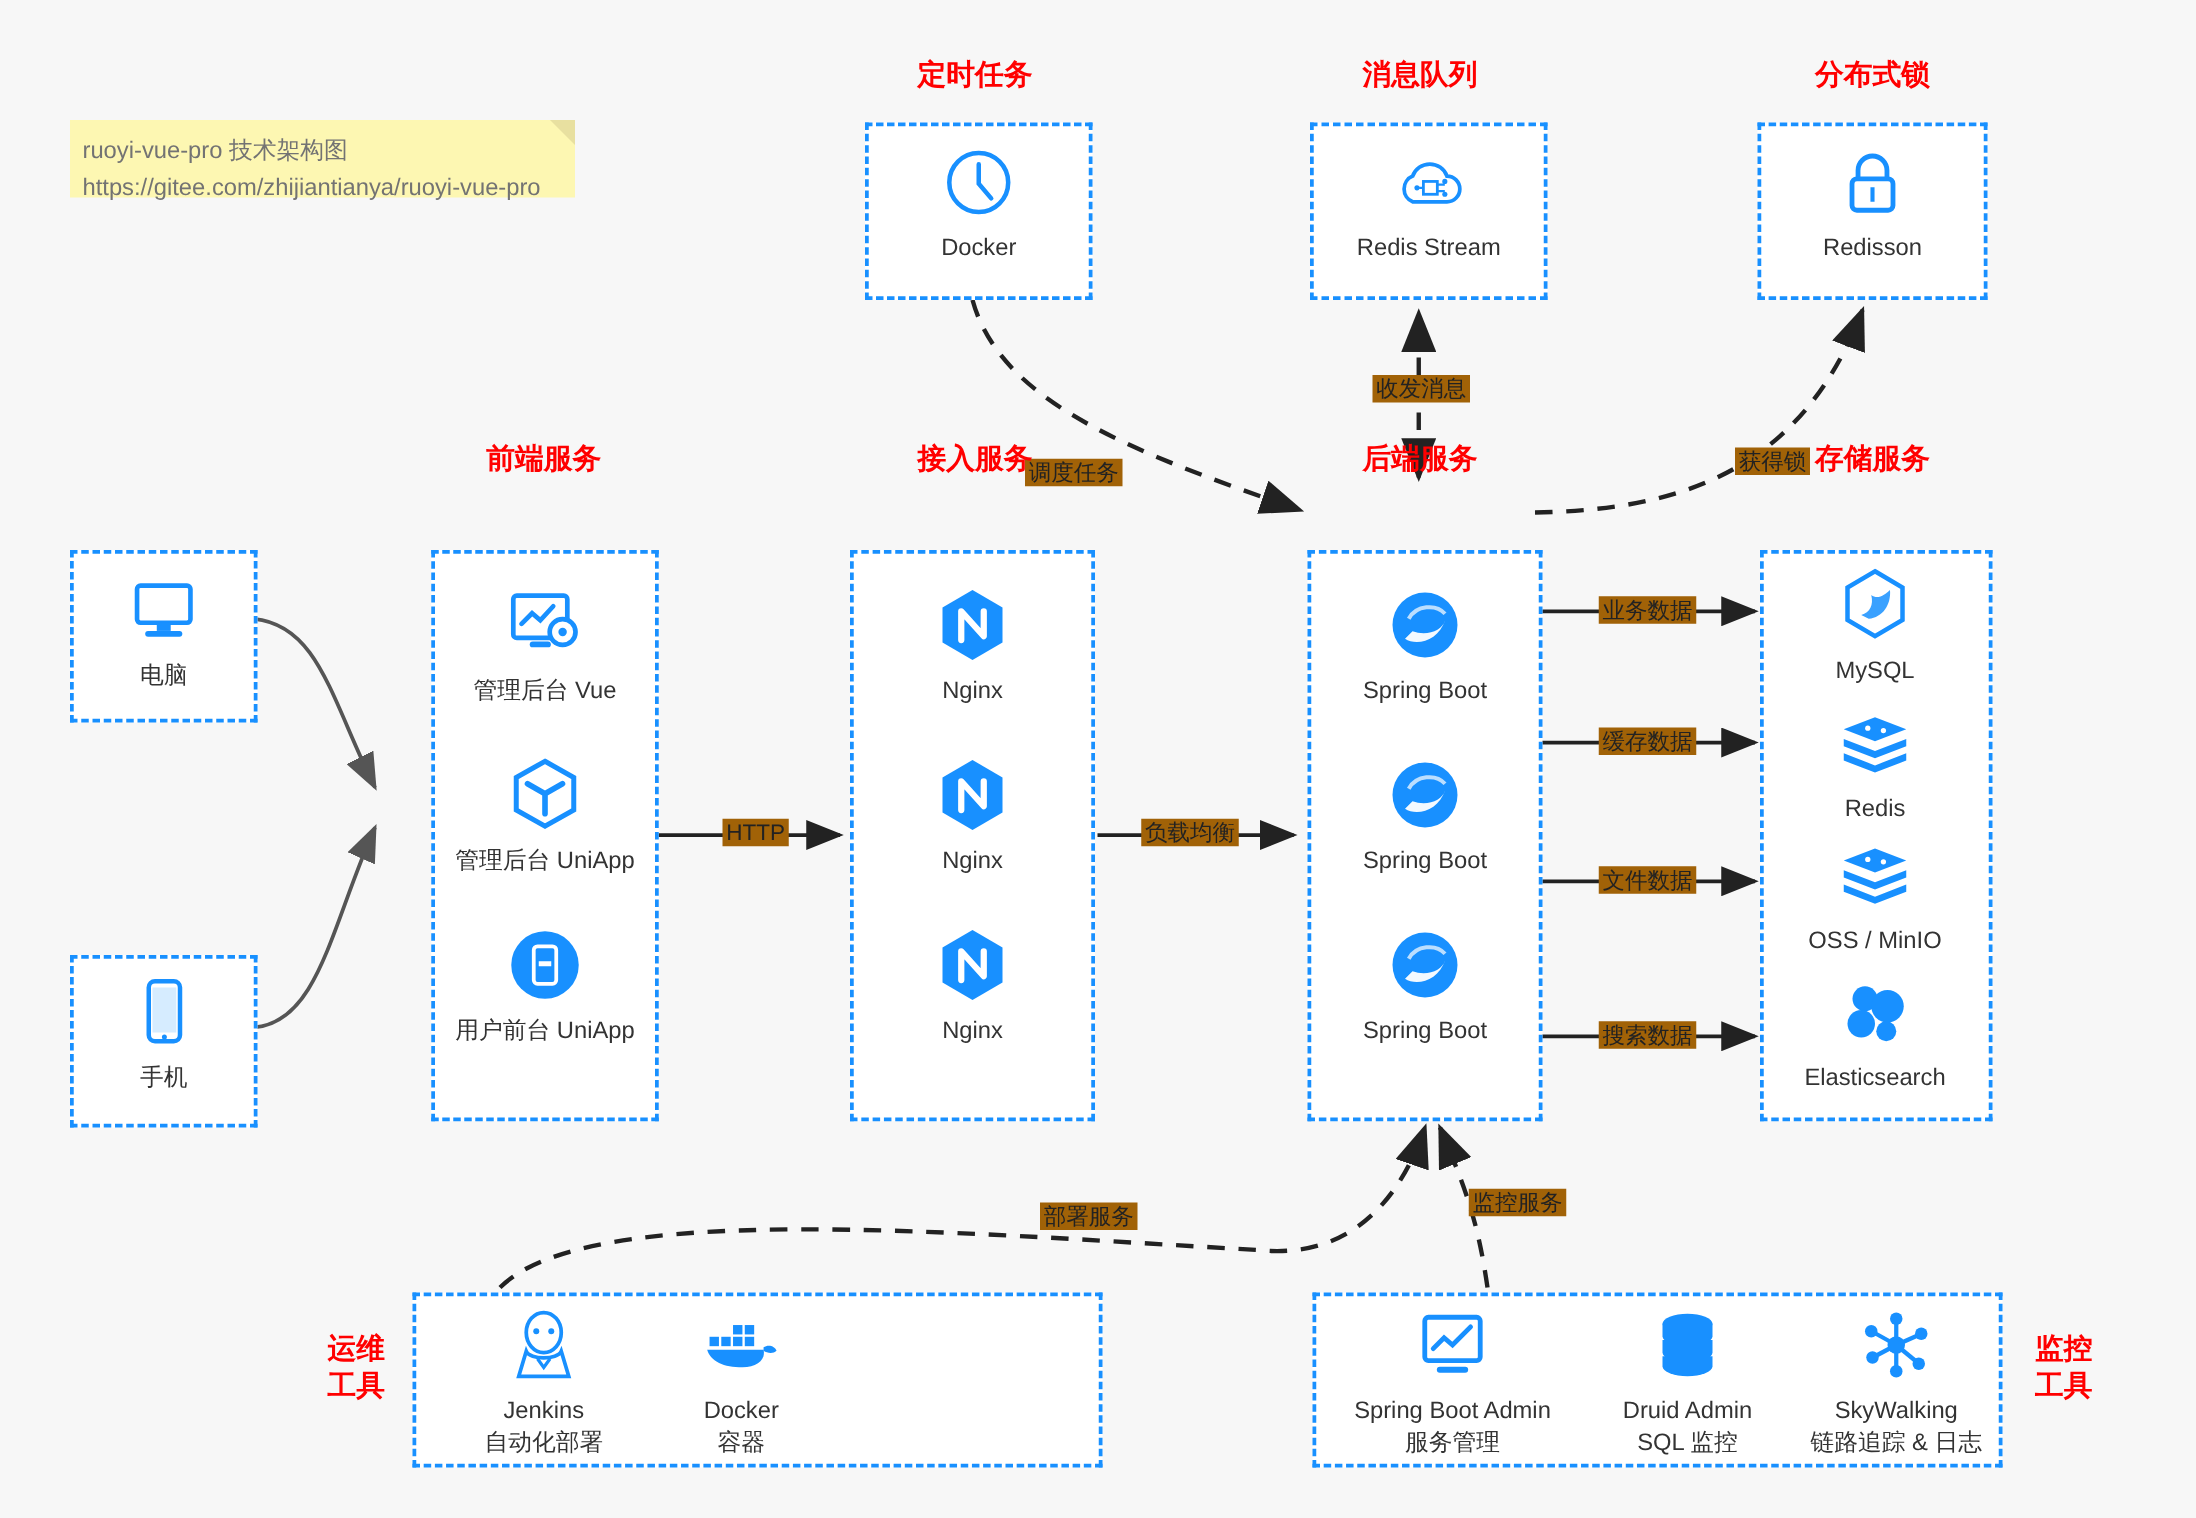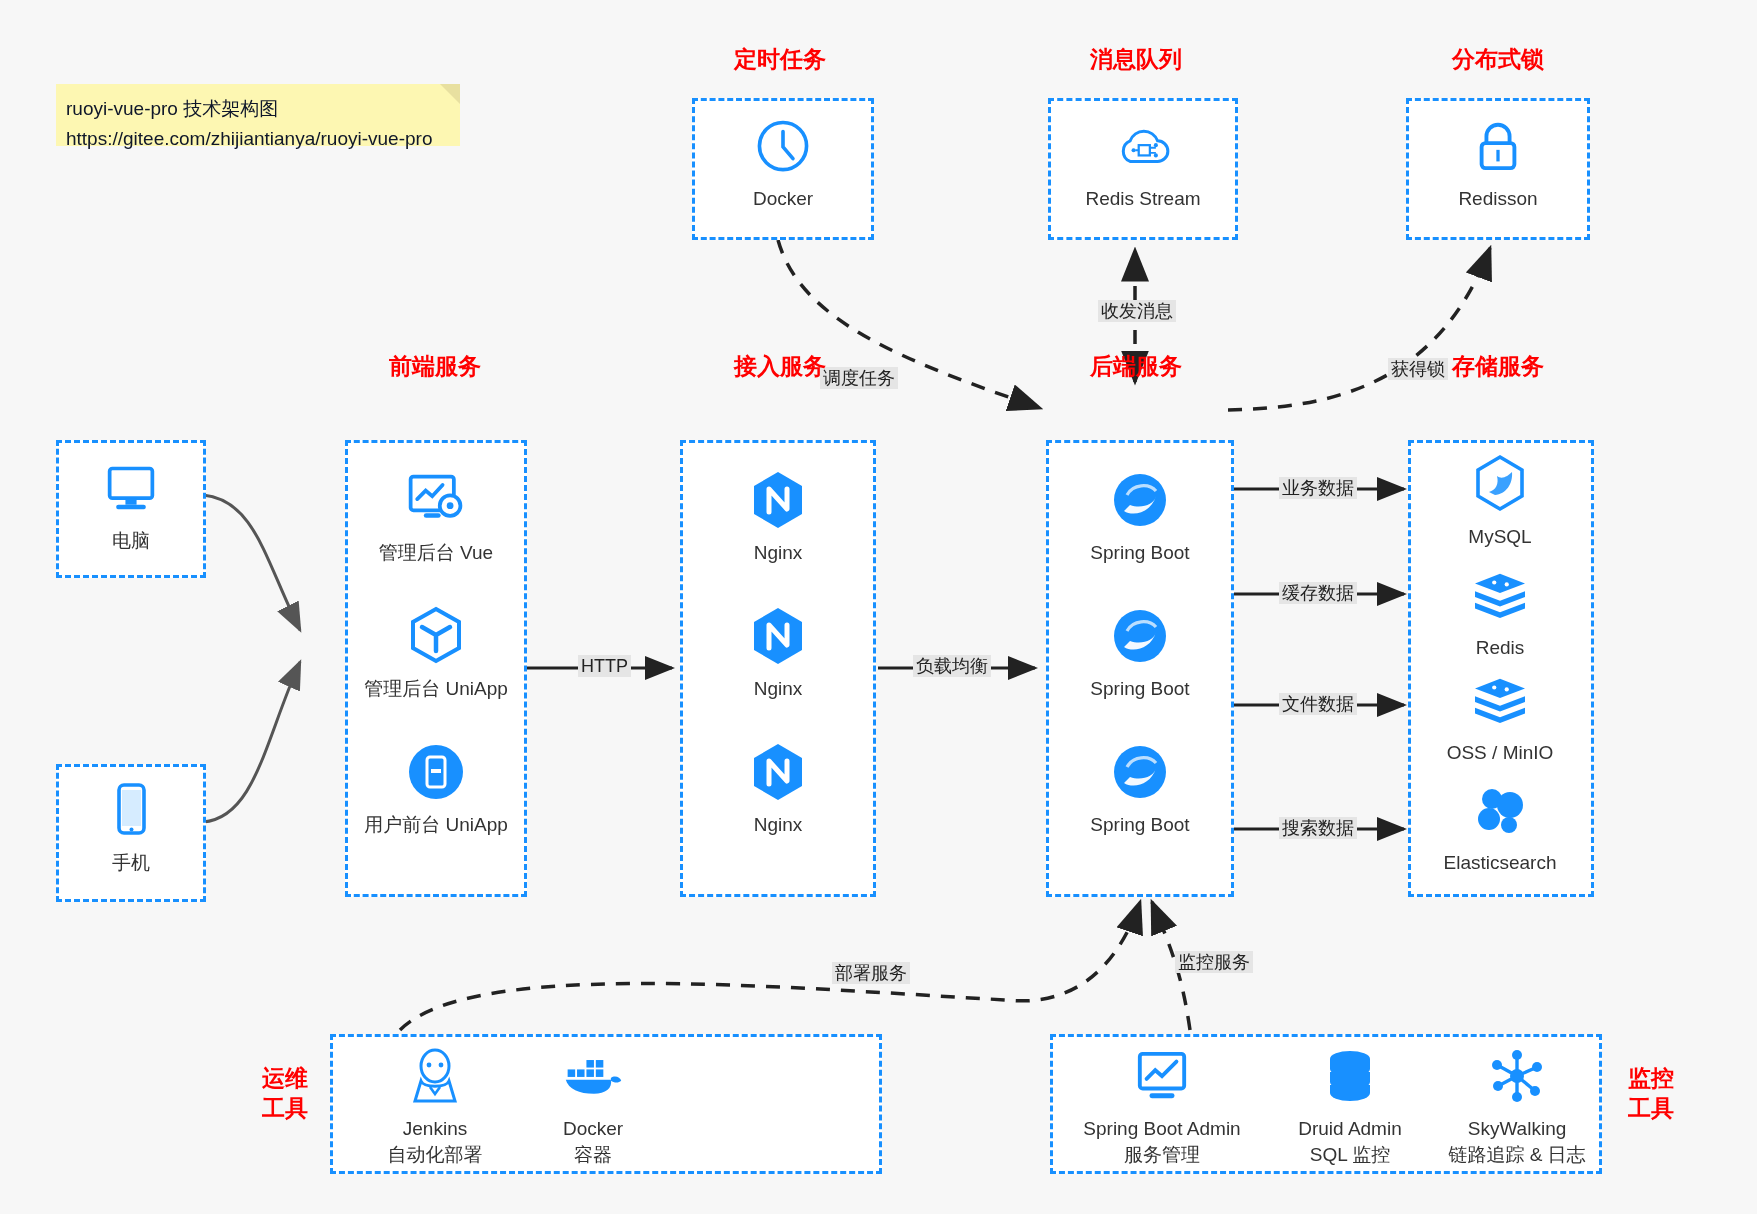--- a/index.html
+++ b/index.html
@@ -7,22 +7,22 @@
     width:1757px;height:1214px;
     background:#f7f7f7;
     font-family:"Liberation Sans","DejaVu Sans",sans-serif;
     position:relative;overflow:hidden;
   }
   #canvas{position:absolute;left:0;top:0;width:1757px;height:1214px;}
   svg.wires{position:absolute;left:0;top:0;width:1757px;height:1214px;pointer-events:none;}
 
   
   .note{
-    position:absolute;left:56px;top:84px;width:404px;height:62px;
-    background:#fdf7b2;color:#0f172a;font-size:19px;line-height:30px;
+    position:absolute;left:56px;top:96px;width:404px;height:62px;
+    background:#fdf7b2;color:#737373;font-size:19px;line-height:30px;
     padding:10px 0 0 10px;box-sizing:border-box;
   }
   .note .dogear{
     position:absolute;right:0;top:0;width:0;height:0;
     border-left:20px solid transparent;border-top:20px solid #e8e0a0;
   }
   .note-line{white-space:nowrap;}
 
   
   .gbox{
@@ -38,21 +38,21 @@
   
   .node{
     position:absolute;text-align:center;width:160px;
   }
   .node .ic{height:64px;display:flex;align-items:center;justify-content:center;}
   .node .lbl{font-size:19px;color:#333;margin-top:8px;white-space:nowrap;line-height:26px;}
   .node .lbl2{font-size:19px;color:#333;white-space:nowrap;line-height:26px;}
 
   
   .etext{
-    position:absolute;font-size:18px;color:#222;background:#e5e5e5;
+    position:absolute;font-size:18px;color:#222;background:#a16207;
     padding:0 3px;white-space:nowrap;line-height:22px;
   }
 </style>
 </head>
 <body>
 
 <div id="canvas">
 
   <svg class="wires" viewBox="0 0 1757 1214">
     <defs>

